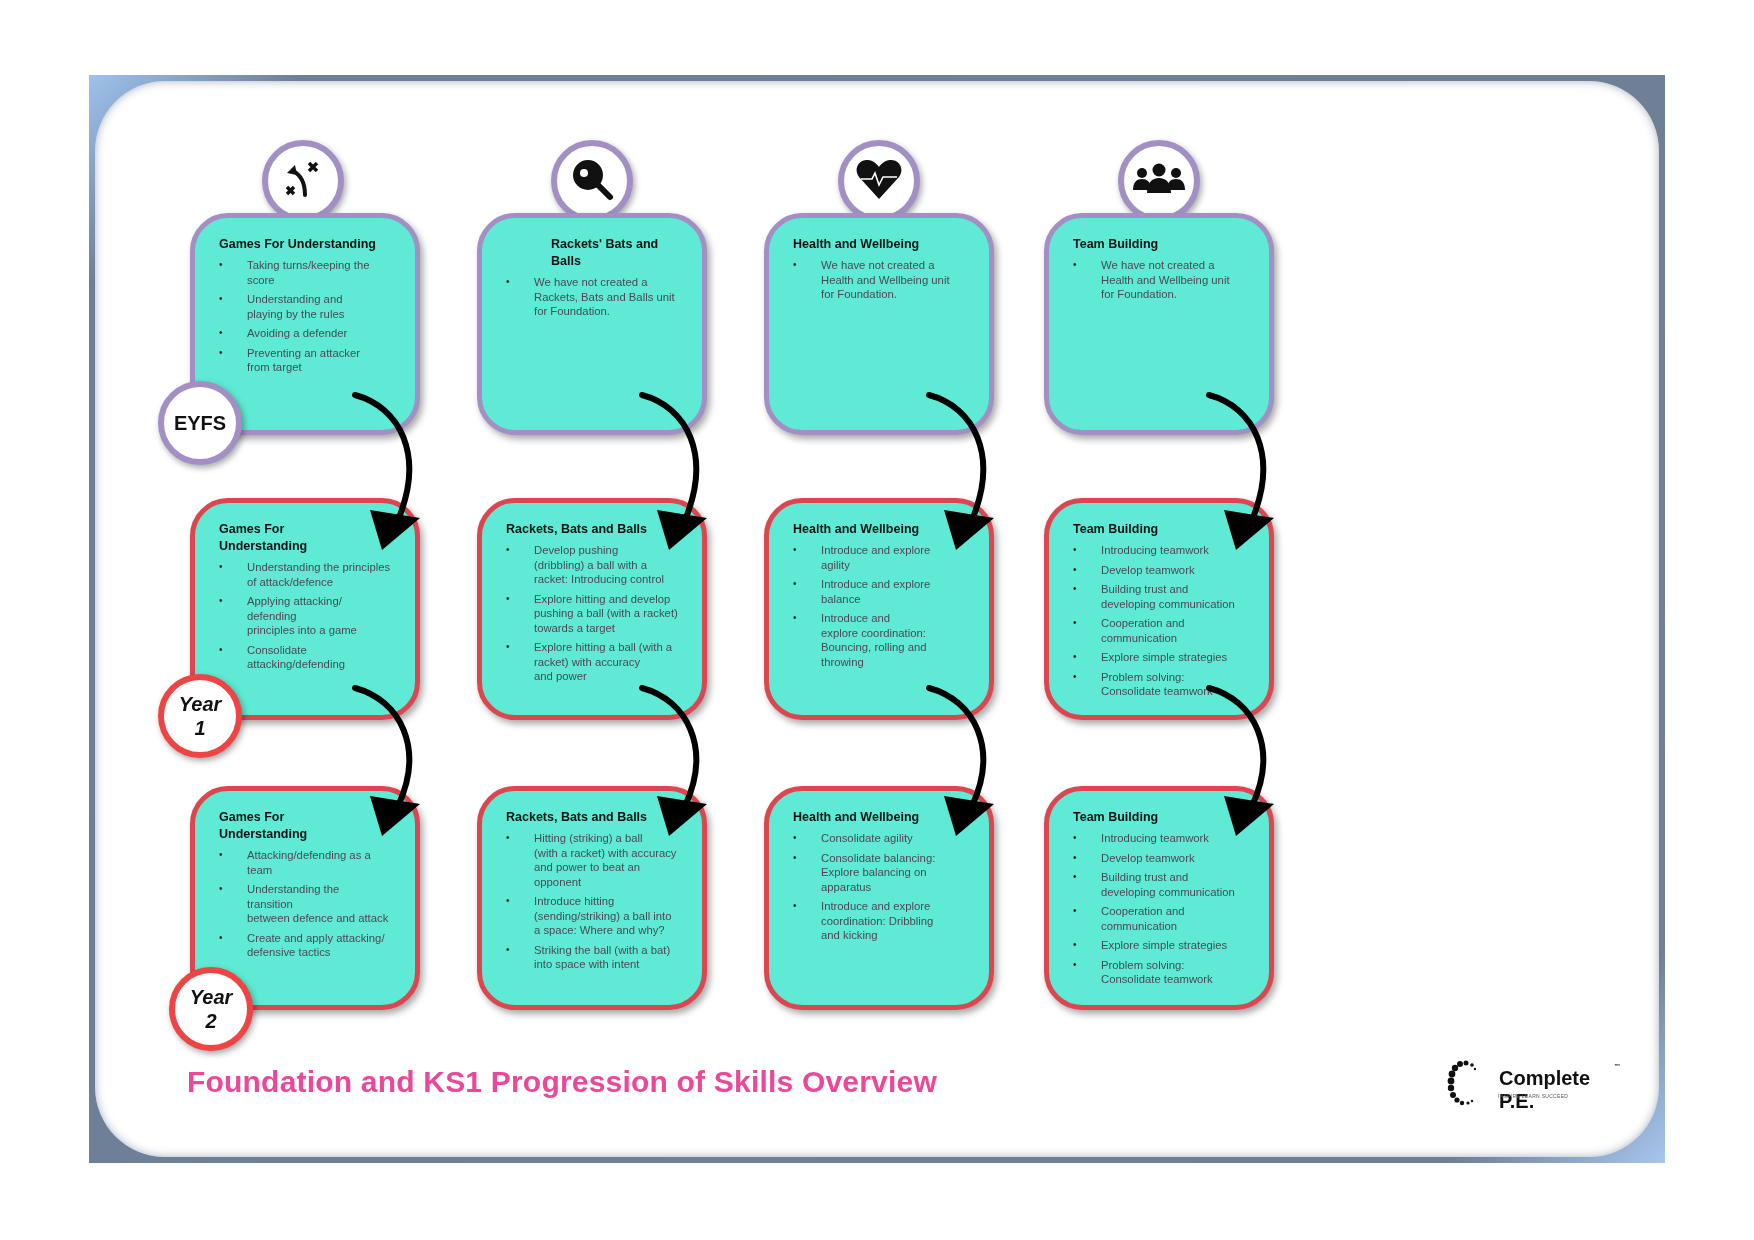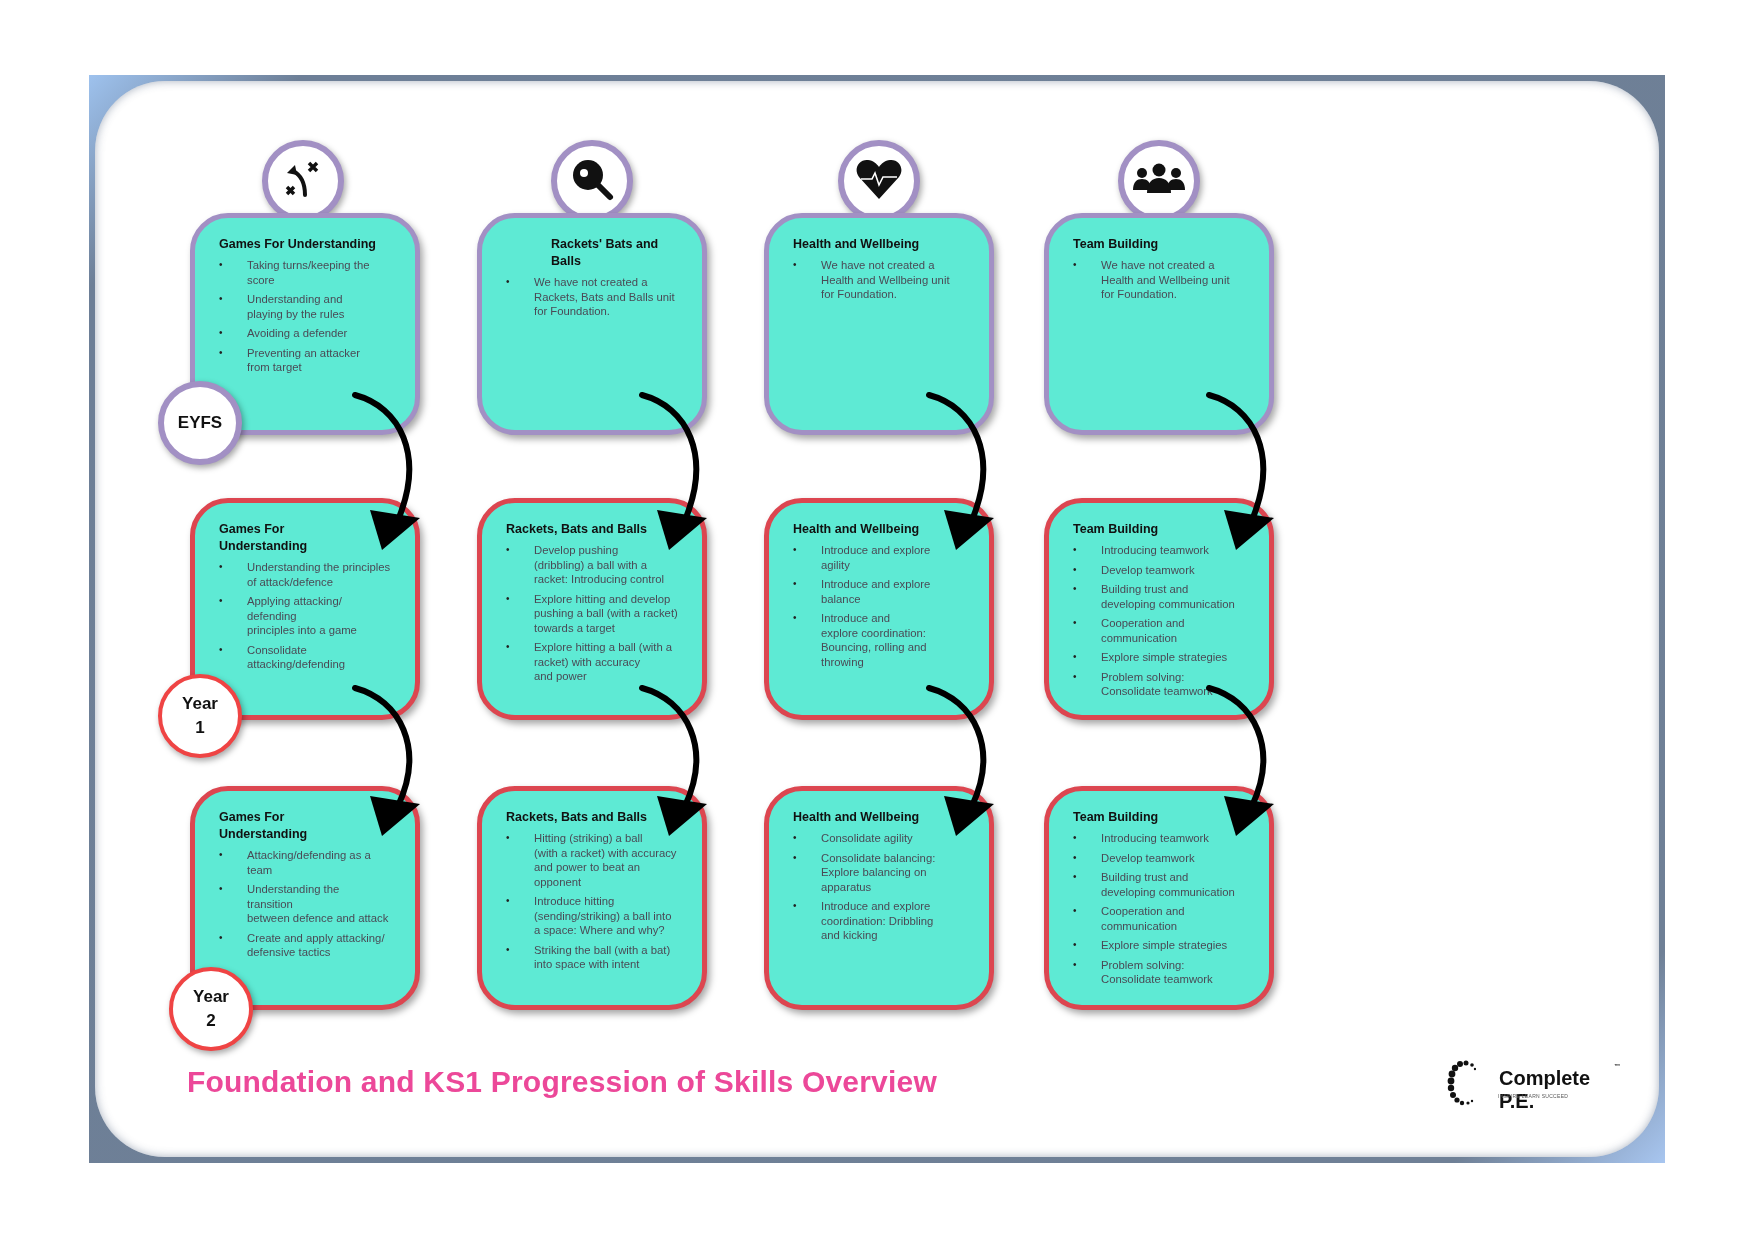--- a/index.html
+++ b/index.html
@@ -20,23 +20,23 @@
   ul.points li { position:relative; padding-left:28px; font-size:11.3px; line-height:14.5px;
                  color:#4a4a55; margin-bottom:5px; white-space:pre-line; }
   ul.points li::before { content:"•"; position:absolute; left:0; top:0; color:#222; font-size:10px; }
   .icon-circle { position:absolute; width:82px; height:82px; border-radius:50%; background:#fff;
                  border:6px solid #a290c4; box-sizing:border-box;
                  box-shadow: 2px 3px 6px rgba(0,0,0,0.35);
                  display:flex; align-items:center; justify-content:center; }
   .badge { position:absolute; width:84px; height:84px; border-radius:50%; background:#fff;
            box-sizing:border-box; box-shadow:2px 3px 6px rgba(0,0,0,0.35);
            display:flex; flex-direction:column; align-items:center; justify-content:center;
-           font-weight:bold; font-size:17px; color:#111; line-height:24px; text-align:center; }
+           font-weight:bold; font-size:20px; color:#111; line-height:24px; text-align:center; }
   .badge.purple { border:6px solid #a290c4; }
-  .badge.red { border:4px solid #ef4444; }
+  .badge.red { border:6px solid #ef4444;font-style:italic; }
   .title { position:absolute; left:187px; top:1065px; font-weight:bold; font-size:30px;
            color:#ec4899; letter-spacing:0.2px; }
   .logo { position:absolute; left:1446px; top:1057px; width:160px; height:60px; }
   .logo-text { position:absolute; left:26px; top:10px; font-weight:bold; font-size:20px; color:#111;margin-left:27px; }
   .logo-sub { position:absolute; left:52px; top:36px; font-size:5px; color:#555; letter-spacing:0.3px; }
   svg.arrows { position:absolute; left:0; top:0; width:1754px; height:1240px; pointer-events:none; }
 </style>
 </head>
 <body>
 

